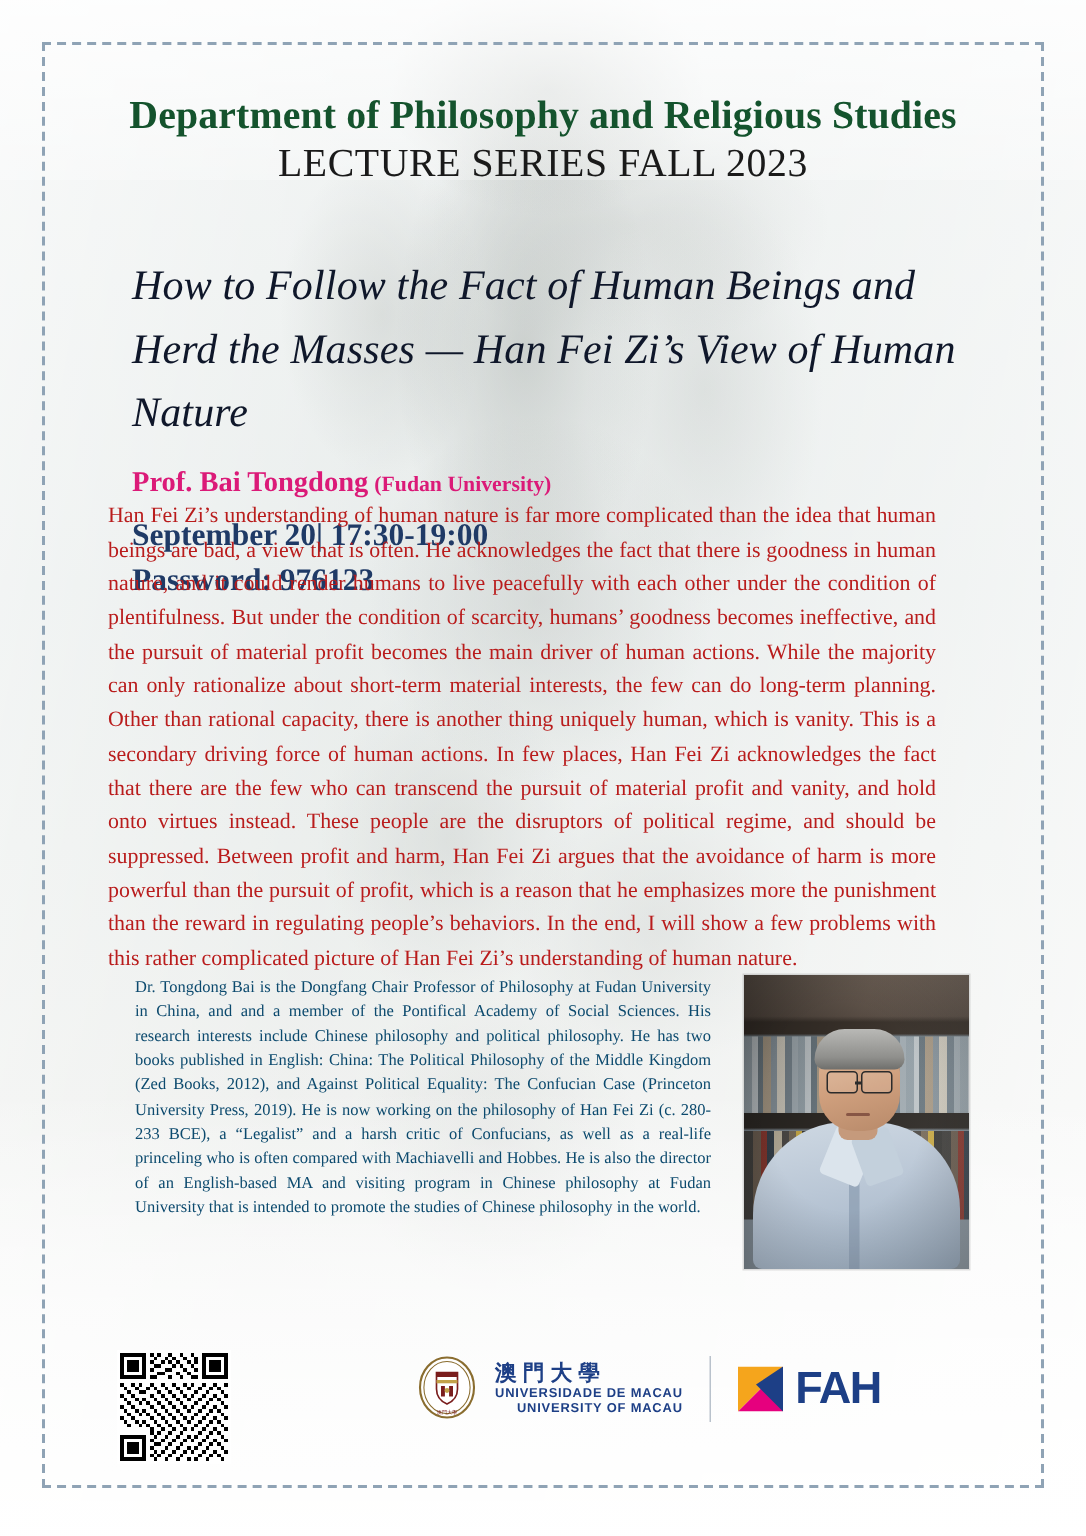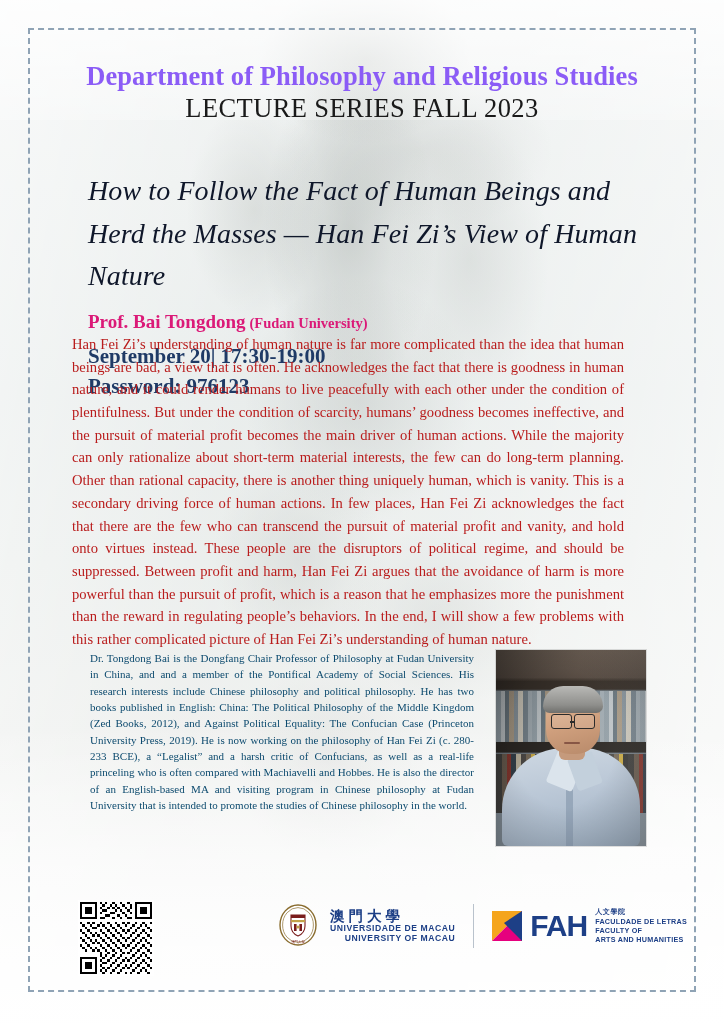--- a/index.html
+++ b/index.html
@@ -73,21 +73,21 @@
   .header {
     position: absolute;
     top: 60px;
     left: 40px;
     right: 40px;
     text-align: center;
   }
   .header .line1 {
     font-size: 26.5px;
     font-weight: bold;
-    color: #8b5cf6;
+    color: #14532d;
     letter-spacing: 0.1px;
     line-height: 1.22;
   }
   .header .line2 {
     font-size: 26.5px;
     color: #1a1a1a;
     line-height: 1.22;
     letter-spacing: 0.4px;
   }
 
@@ -615,25 +615,19 @@
 
         <div class="fah-logo">
           <div class="fah-mark">
             <svg width="30" height="30" viewBox="0 0 30 30">
               <polygon points="0,0 30,0 0,30" fill="#f5a51c"></polygon>
               <polygon points="30,0 30,30 0,30" fill="#e6007e"></polygon>
               <polygon points="30,0 30,30 12,12" fill="#1d3f86"></polygon>
             </svg>
           </div>
           <div class="fah-word">FAH</div>
-          <div class="fah-text">
-            <div class="fah-cn">人文學院</div>
-            <div class="fah-l">FACULDADE DE LETRAS</div>
-            <div class="fah-l">FACULTY OF</div>
-            <div class="fah-l">ARTS AND HUMANITIES</div>
-          </div>
         </div>
 
       </div>
     </div>
 
   </div>
 </div>
 
 </body></html>

